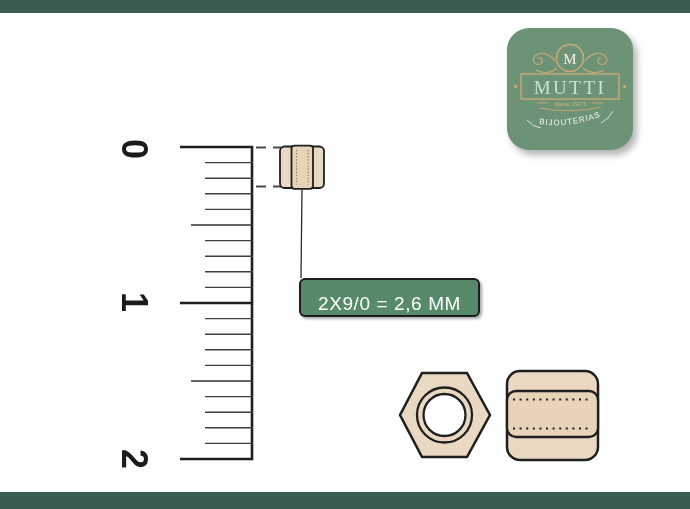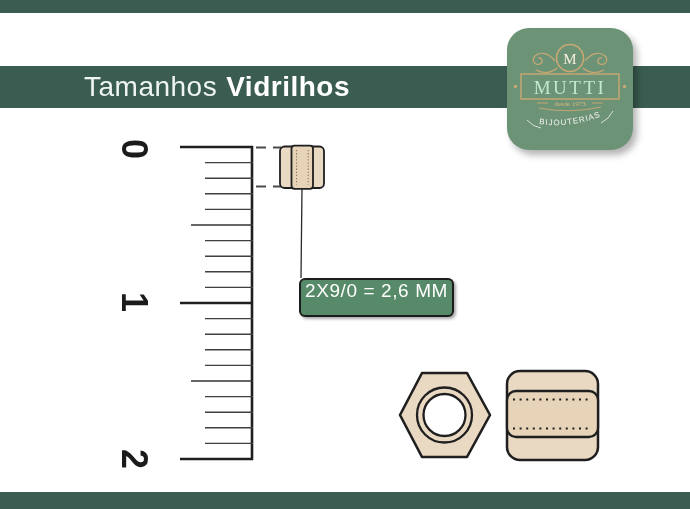--- a/index.html
+++ b/index.html
@@ -16,38 +16,34 @@
   }
   .header-bar .t-reg{color:#eef4f0;font-size:28px;font-weight:400;letter-spacing:.5px;}
   .header-bar .t-bold{color:#ffffff;font-size:28px;font-weight:700;letter-spacing:.5px;}
   .logo{
     position:absolute;left:507px;top:28px;width:126px;height:122px;border-radius:22px;
     background:#6d9377;box-shadow:4px 5px 7px rgba(0,0,0,0.30);
   }
   .logo svg{display:block;}
   .diagram{position:absolute;left:0;top:0;width:690px;height:509px;}
   .label-box{
-    position:absolute;left:299px;top:278px;width:155px;height:39px;
+    position:absolute;left:299px;top:278px;width:181px;height:39px;
     background:#578a69;border:2px solid #1c1c1c;border-radius:6px;box-sizing:border-box;
-    display:flex;align-items:flex-start;justify-content:center;
+    display:flex;align-items:flex-end;justify-content:center;
     box-shadow:2px 2px 3px rgba(0,0,0,0.35);
   }
   .label-box span{color:#ffffff;font-size:19px;font-weight:500;letter-spacing:.6px;white-space:nowrap;}
 </style>
 </head>
 <body>
 
 <div class="stage">
 
   <div class="bar top"></div>
 
-  <div class="header-bar">
-    <span class="t-reg">Tamanhos</span>
-    <span class="t-bold">Vidrilhos</span>
-  </div>
 
   <svg class="diagram" viewBox="0 0 690 509" xmlns="http://www.w3.org/2000/svg">
 
     <g>
       <line x1="252" y1="146" x2="252" y2="460" stroke="#1f1f1f" stroke-width="2.6"></line>
 
       <line x1="180" y1="147" x2="253" y2="147" stroke="#1f1f1f" stroke-width="2.6"></line>
       <line x1="180" y1="303" x2="253" y2="303" stroke="#1f1f1f" stroke-width="2.6"></line>
       <line x1="180" y1="459" x2="253" y2="459" stroke="#1f1f1f" stroke-width="2.6"></line>
 

